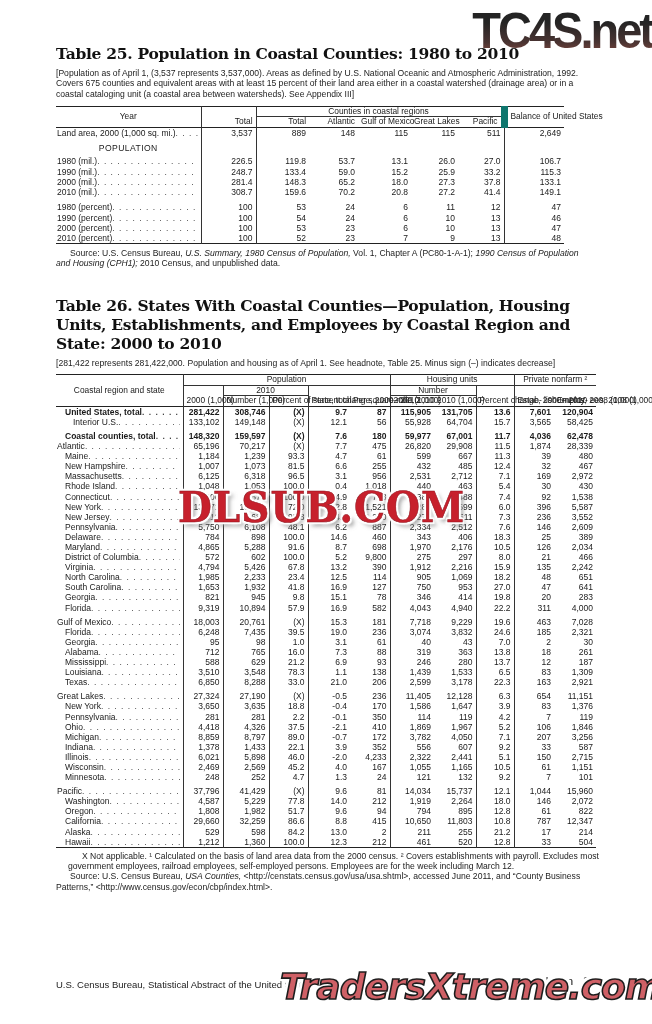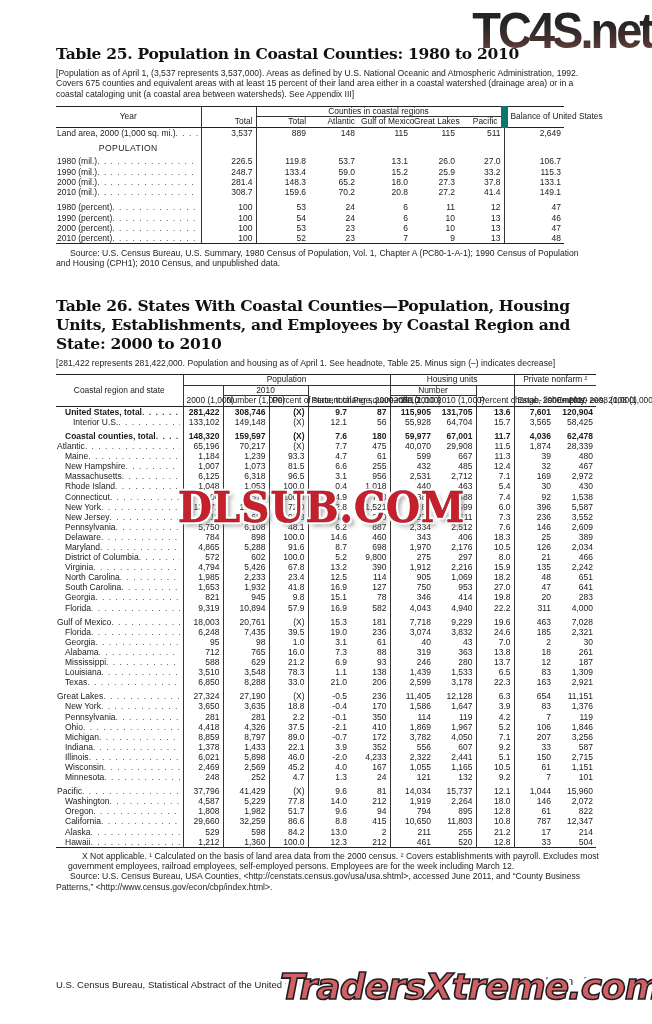--- a/index.html
+++ b/index.html
@@ -7,21 +7,21 @@
         font-family:"Liberation Sans", sans-serif;color:#1a1a1a;}
   .content{position:absolute;left:56px;top:0;width:540px;}
 
   
   .tbl-title{font-family:"DejaVu Serif", serif;font-weight:bold;font-size:15.5px;
              line-height:19px;letter-spacing:-0.3px;color:#111;}
   #t25-title{margin-top:44px;}
   #t26-title{margin-top:27px;}
   .headnote{font-size:8.6px;line-height:10.3px;margin-top:5px;color:#222;}
   .srcnote{font-size:8.6px;line-height:10.3px;margin-top:4px;color:#222;text-indent:14px;}
-  .srcnote .i{}
+  .srcnote .i{font-style:italic;}
   .footnote{font-size:8.6px;line-height:10.3px;margin-top:3px;color:#222;text-indent:14px;}
 
   
   table{border-collapse:collapse;table-layout:fixed;font-size:8.5px;color:#1a1a1a;}
   th,td{padding:0 3px;font-weight:normal;vertical-align:bottom;}
   thead th{font-size:8.4px;line-height:9.6px;white-space:pre-line;}
   .num{text-align:right;white-space:nowrap;}
   .grp{text-align:center;border-bottom:1px solid #333;vertical-align:middle;}
   .br{border-right:1px solid #333;}
   .br2{border-right:1.5px solid #333;}
@@ -394,21 +394,21 @@
               <div class="lblwrap">
                 <span class="t">Atlantic</span>
                 <span class="dots"></span>
               </div>
             </td>
             <td class="num br">65,196</td>
             <td class="num br">70,217</td>
             <td class="num br">(X)</td>
             <td class="num">7.7</td>
             <td class="num br2">475</td>
-            <td class="num">40,070</td>
+            <td class="num">26,820</td>
             <td class="num br">29,908</td>
             <td class="num br2">11.5</td>
             <td class="num">1,874</td>
             <td class="num">28,339</td>
           </tr>
           <tr>
             <td class="stub br ind1">
               <div class="lblwrap">
                 <span class="t">Maine</span>
                 <span class="dots"></span>

